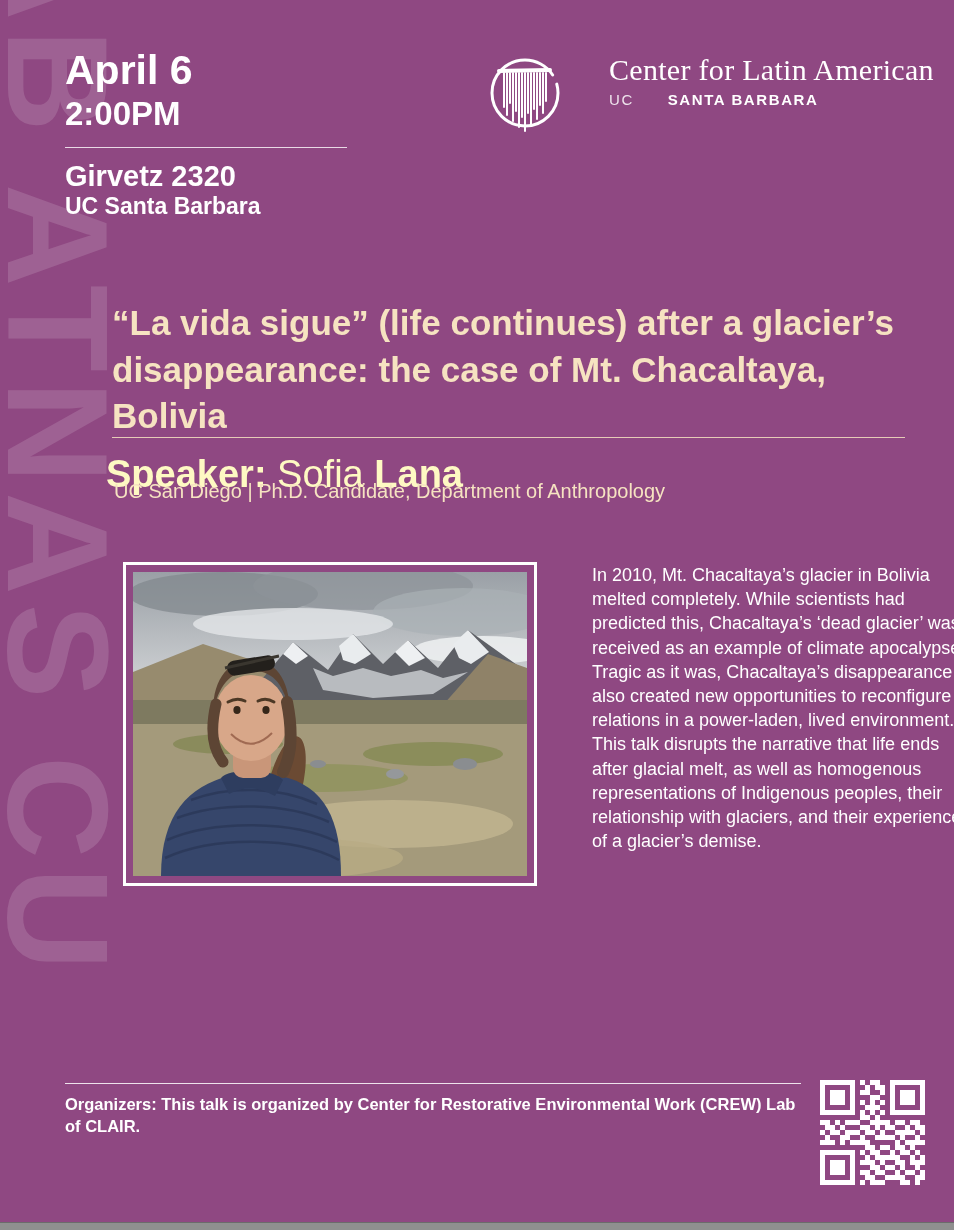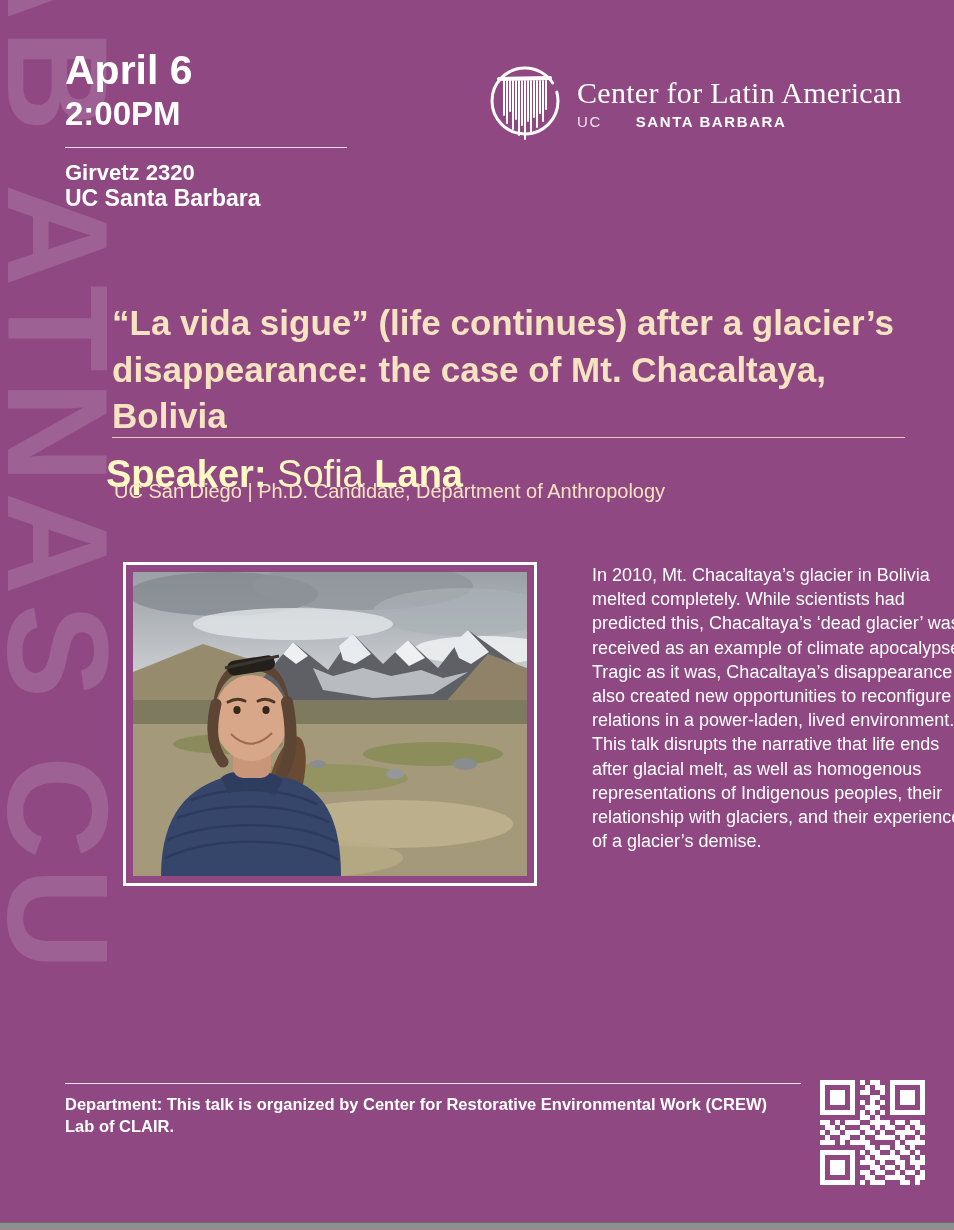--- a/index.html
+++ b/index.html
@@ -24,24 +24,24 @@
     color:rgba(255,255,255,0.14);
     line-height:1;
     user-select:none;
   }
   
   .hdr-left{position:absolute;left:65px;top:48px;color:#fff;}
   .hdr-date{font-size:41px;font-weight:700;line-height:1.1;}
   .hdr-time{font-size:33px;font-weight:700;line-height:1.25;}
   .hdr-rule{position:absolute;left:65px;top:147px;width:282px;height:1px;background:rgba(255,255,255,0.8);}
   .hdr-loc{position:absolute;left:65px;top:160px;color:#fff;}
-  .hdr-room{font-size:22px;font-weight:700;line-height:1.15;}
+  .hdr-room{font-size:29px;font-weight:700;line-height:1.15;}
   .hdr-campus{font-size:23px;font-weight:700;line-height:1.2;}
   
-  .logo{position:absolute;left:487px;top:63px;display:flex;align-items:center;}
+  .logo{position:absolute;left:487px;top:55px;display:flex;align-items:flex-start;gap:32px;}
   .logo-icon{width:78px;height:82px;flex:0 0 auto;}
   .logo-text{margin-left:12px;color:#fff;}
   .logo-name{font-family:"Liberation Serif", serif;font-size:30px;line-height:1.02;font-weight:400;letter-spacing:.3px;}
   .logo-campus{margin-top:5px;font-size:15px;letter-spacing:1.6px;}
   .logo-campus .uc{font-weight:400;opacity:.85;}
   .logo-campus .sb{font-weight:700;margin-left:28px;}
   
   .title{
     position:absolute;left:112px;top:300px;width:800px;
     color:#f6e3c1;font-size:35px;font-weight:700;line-height:1.33;
@@ -193,21 +193,21 @@
         <path d="M125,129 Q133,125 141,130" stroke="#4c3825" stroke-width="3" fill="none" stroke-linecap="round"></path>
         <path d="M98,162 Q118,182 139,161 Q130,172 118,172 Q106,172 98,162 Z" fill="#ffffff"></path>
         <path d="M98,162 Q118,182 139,161" stroke="#a06a52" stroke-width="2" fill="none"></path>
       </g>
     </svg>
   </div>
 
   <div class="abstract">In 2010, Mt. Chacaltaya’s glacier in Bolivia melted completely. While scientists had predicted this, Chacaltaya’s ‘dead glacier’ was received as an example of climate apocalypse. Tragic as it was, Chacaltaya’s disappearance also created new opportunities to reconfigure relations in a power-laden, lived environment. This talk disrupts the narrative that life ends after glacial melt, as well as homogenous representations of Indigenous peoples, their relationship with glaciers, and their experiences of a glacier’s demise.</div>
 
   <div class="foot-rule"></div>
-  <div class="organizers">Department: This talk is organized by Center for Restorative Environmental Work (CREW) Lab of CLAIR.</div>
+  <div class="organizers">Organizers: This talk is organized by Center for Restorative Environmental Work (CREW) Lab of CLAIR.</div>
 
   <svg id="qr-svg" class="qr" viewBox="0 0 105 105" aria-hidden="true">
       <rect x="0" y="0" width="5" height="5" fill="#ffffff"></rect>
       <rect x="5" y="0" width="5" height="5" fill="#ffffff"></rect>
       <rect x="10" y="0" width="5" height="5" fill="#ffffff"></rect>
       <rect x="15" y="0" width="5" height="5" fill="#ffffff"></rect>
       <rect x="20" y="0" width="5" height="5" fill="#ffffff"></rect>
       <rect x="25" y="0" width="5" height="5" fill="#ffffff"></rect>
       <rect x="30" y="0" width="5" height="5" fill="#ffffff"></rect>
       <rect x="40" y="0" width="5" height="5" fill="#ffffff"></rect>

